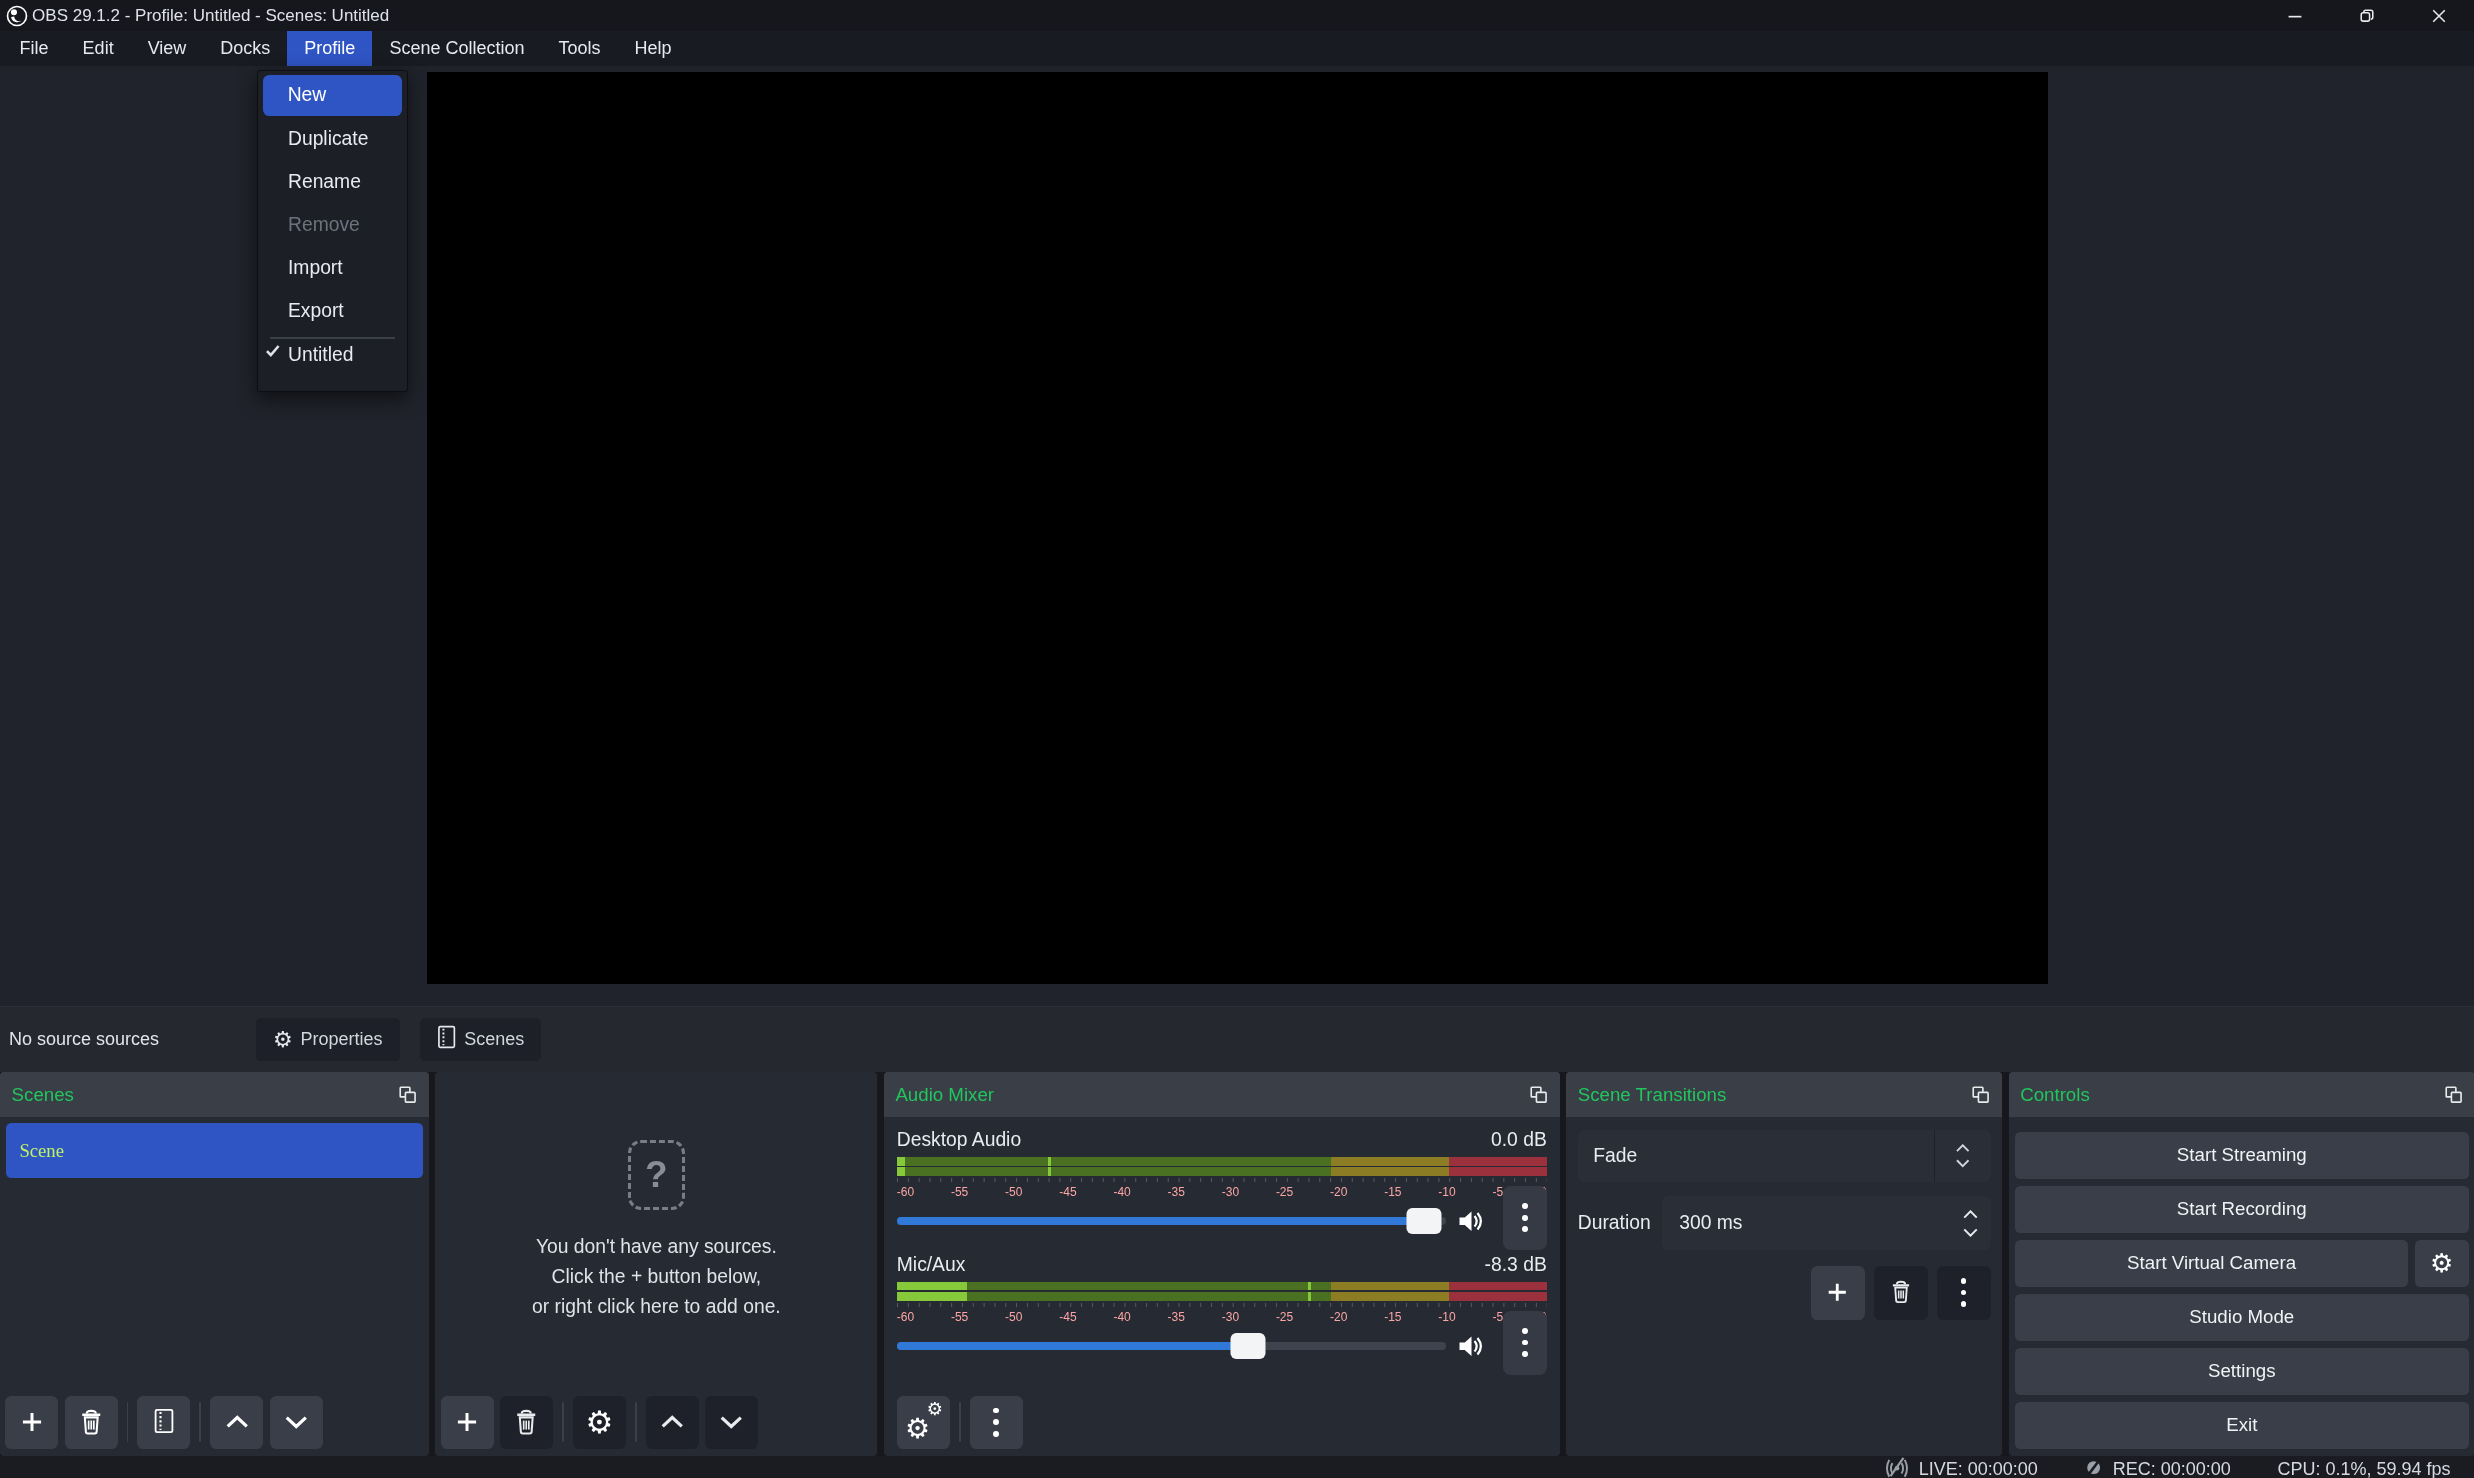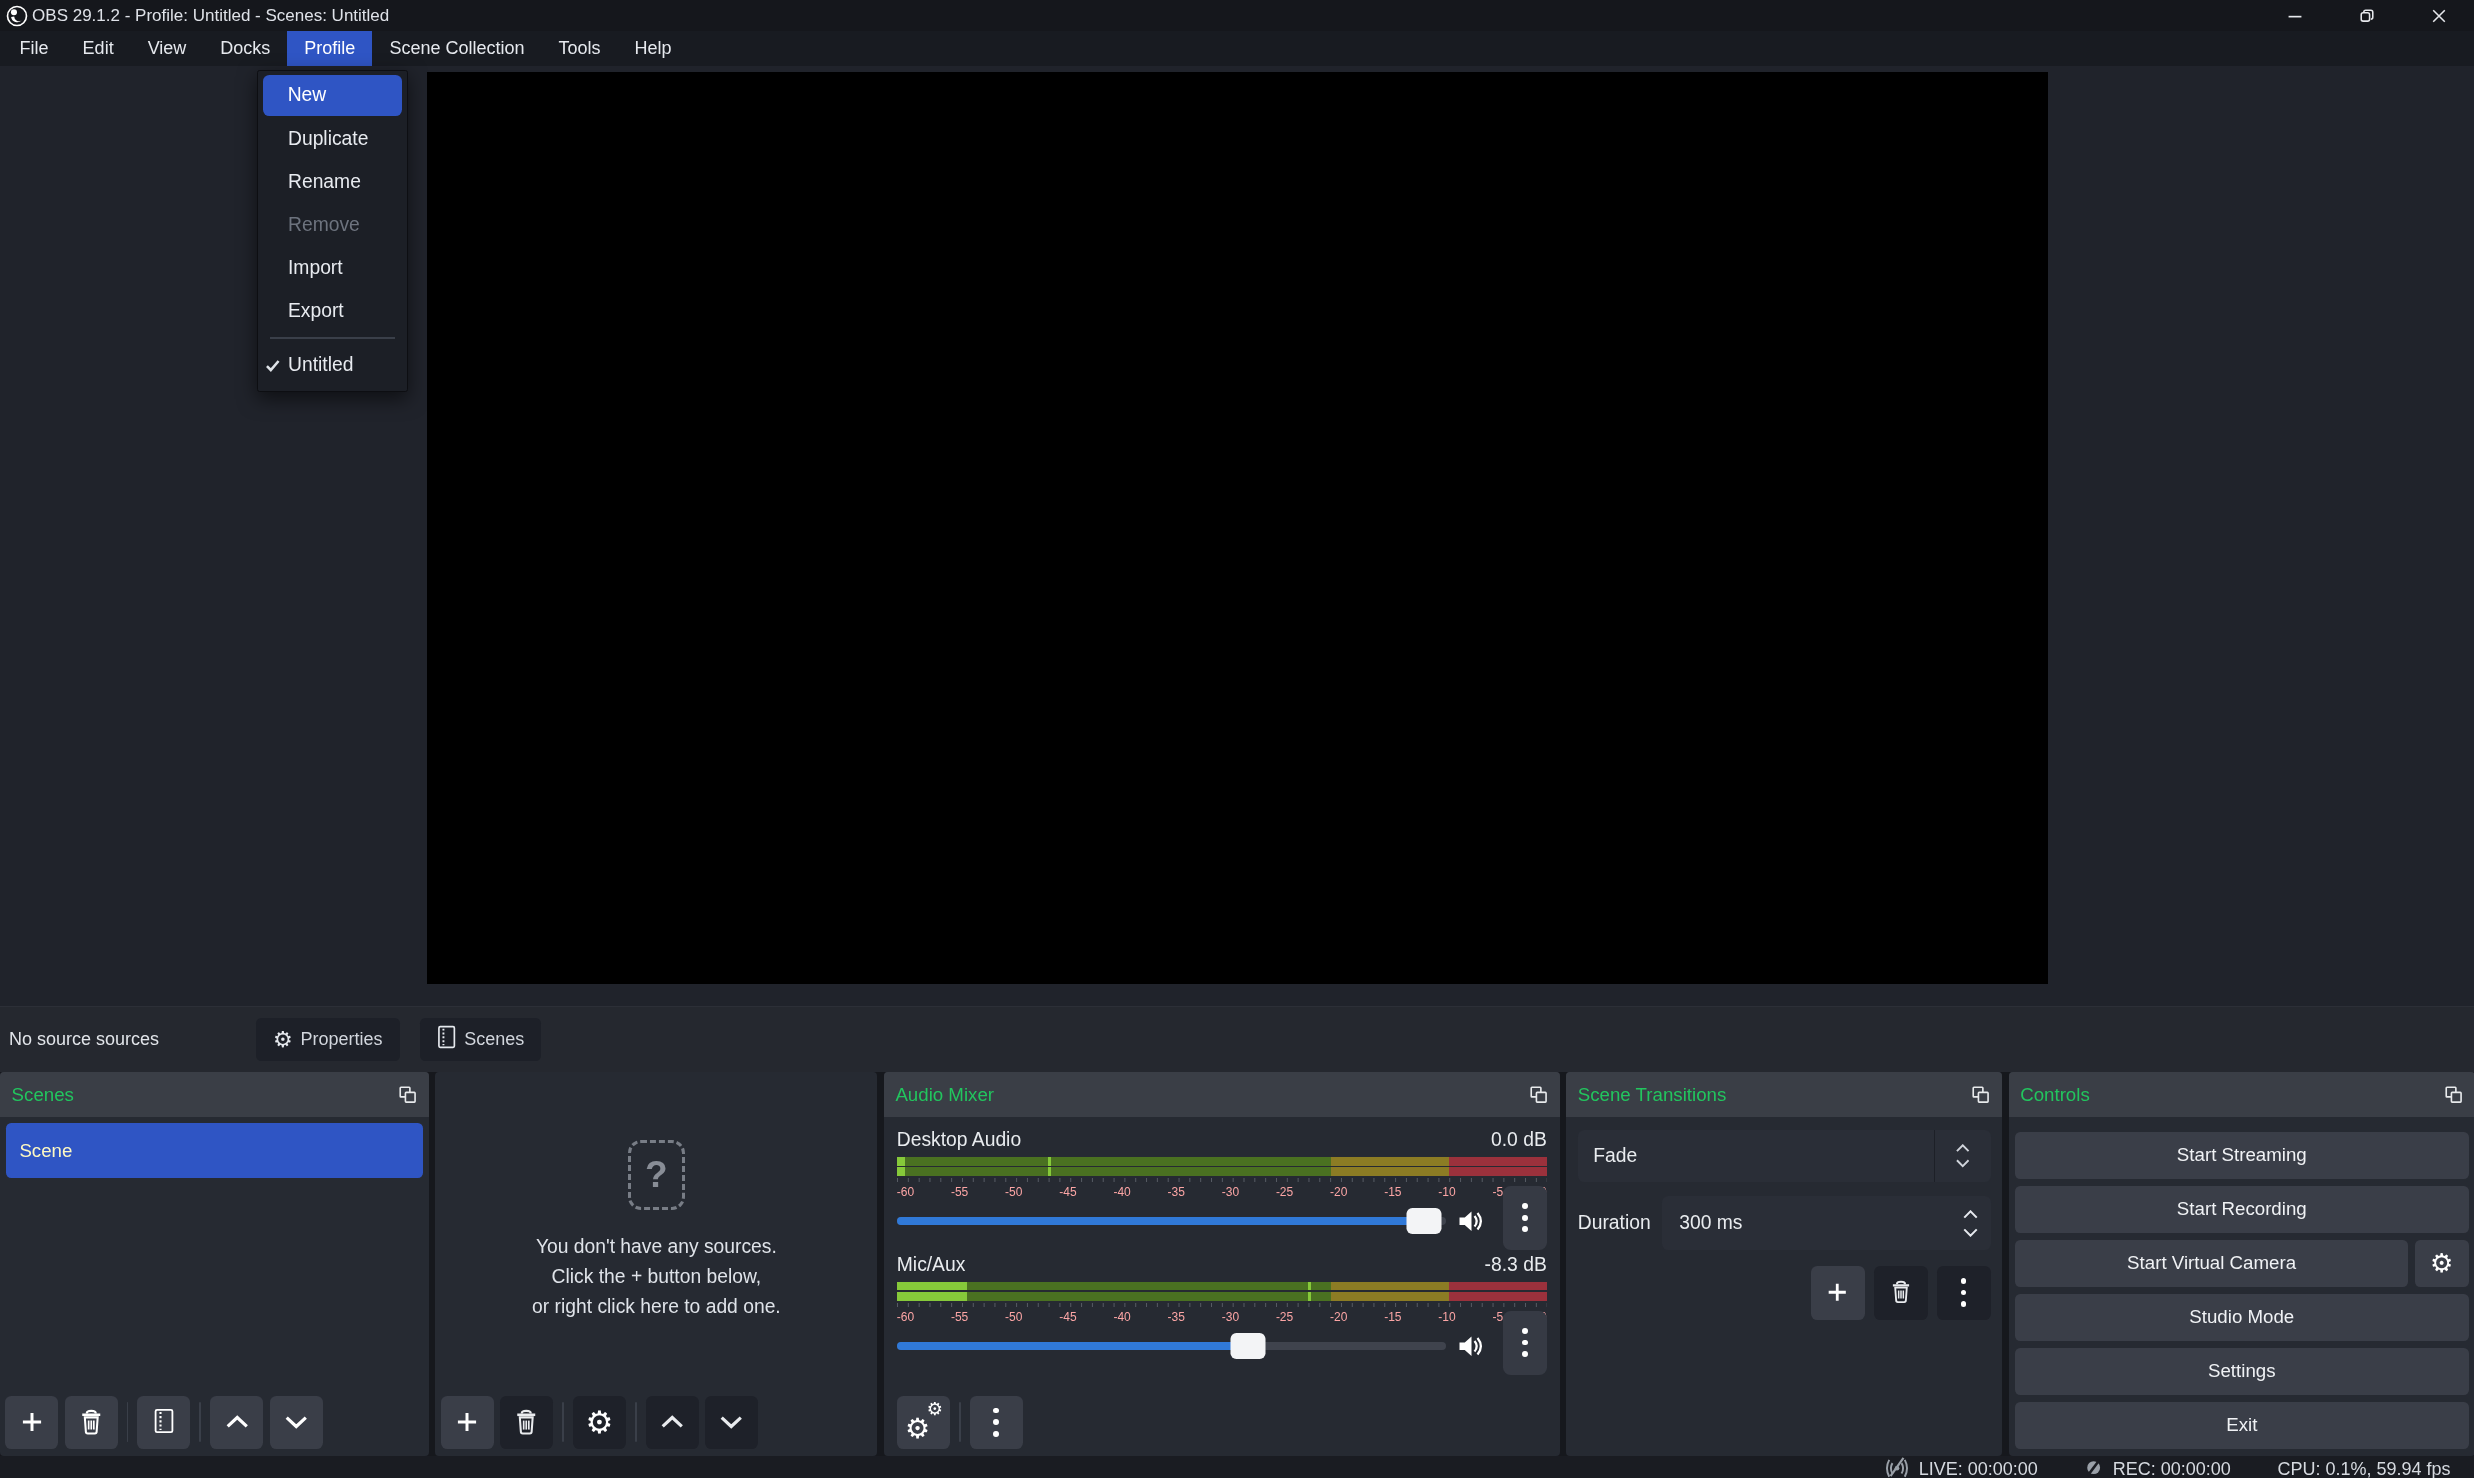--- a/index.html
+++ b/index.html
@@ -44,21 +44,21 @@
   .panel-body{flex:1;display:flex;flex-direction:column;min-height:0;}
 
   .p-scenes{flex:0 0 429px;}
   .p-sources{flex:0 0 442px;}
   .p-mixer{flex:0 0 676px;}
   .p-transitions{flex:0 0 436px;}
   .p-controls{flex:1;}
 
   
   .scene-item{margin:6.4px;height:55px;border-radius:5.2px;display:flex;align-items:center;padding-left:13px;font-size:18.7px;}
-  .scene-item.selected{background:var(--accent);color:#fef9c3;}
+  .scene-item.selected{background:var(--accent);color:#bef264;font-family:Liberation Serif, serif;}
 
   .dock-toolbar{margin-top:auto;display:flex;align-items:center;gap:6.4px;padding:6.4px 5.2px 7.7px 5.2px;}
   .tool-btn{width:53px;height:53px;border-radius:6.4px;background:var(--bg-btn);display:flex;align-items:center;justify-content:center;flex:0 0 auto;}
   .tool-btn.dark{background:var(--bg-btn-dark);}
   .tool-sep{width:1.9px;height:40px;background:#3a3f49;border-radius:1.3px;margin:0 2.6px;flex:0 0 auto;}
   .glyph-gear{font-size:31px;color:#fff;line-height:1;}
   .gear-pair{position:relative;width:34px;height:34px;}
   .gear-pair .g1{position:absolute;left:-1.3px;bottom:-3.9px;font-size:28px;color:#fff;line-height:1;}
   .gear-pair .g2{position:absolute;right:-2.6px;top:-5.2px;font-size:18px;color:#fff;line-height:1;}
   .kebab{display:flex;flex-direction:column;gap:5.8px;align-items:center;}
@@ -117,21 +117,21 @@
   .status-group{display:flex;align-items:center;gap:9px;}
   .status-gap{width:26px;}
 
   
   .popup{position:absolute;left:257px;top:70px;width:151px;background:var(--bg-popup);border:0.6px solid #0d0e12;
          border-radius:2.6px;box-shadow:0 6.4px 19.3px rgba(0,0,0,.55);padding:2.6px 0 3.9px 0;z-index:50;}
   .popup-item{height:43px;display:flex;align-items:center;padding-left:30px;font-size:19.3px;color:#e8ebf0;}
   .popup-item.highlighted{background:var(--accent);color:#fff;border-radius:6.4px;margin:1.3px 5.2px;padding-left:24.5px;height:41px;}
   .popup-item.disabled{color:#6d737e;}
   .popup-sep{height:1.3px;background:#3a3f49;margin:5.2px 11.6px;}
-  .popup-check-row{height:43px;display:flex;align-items:center;font-size:19.3px;color:#e8ebf0;}
+  .popup-check-row{height:43px;display:flex;align-items:flex-start;font-size:19.3px;color:#e8ebf0;}
   .check-slot{width:30px;display:flex;align-items:center;justify-content:center;}
 </style>
 </head>
 <body>
 
 <header class="titlebar">
   <span class="logo">
     <svg width="22" height="22" viewBox="0 0 32 32" fill="none">
       <circle cx="16" cy="16" r="13.8" stroke="#ffffff" stroke-width="2.4"></circle>
       <circle cx="11.6" cy="10.6" r="4.4" fill="#ffffff"></circle>

